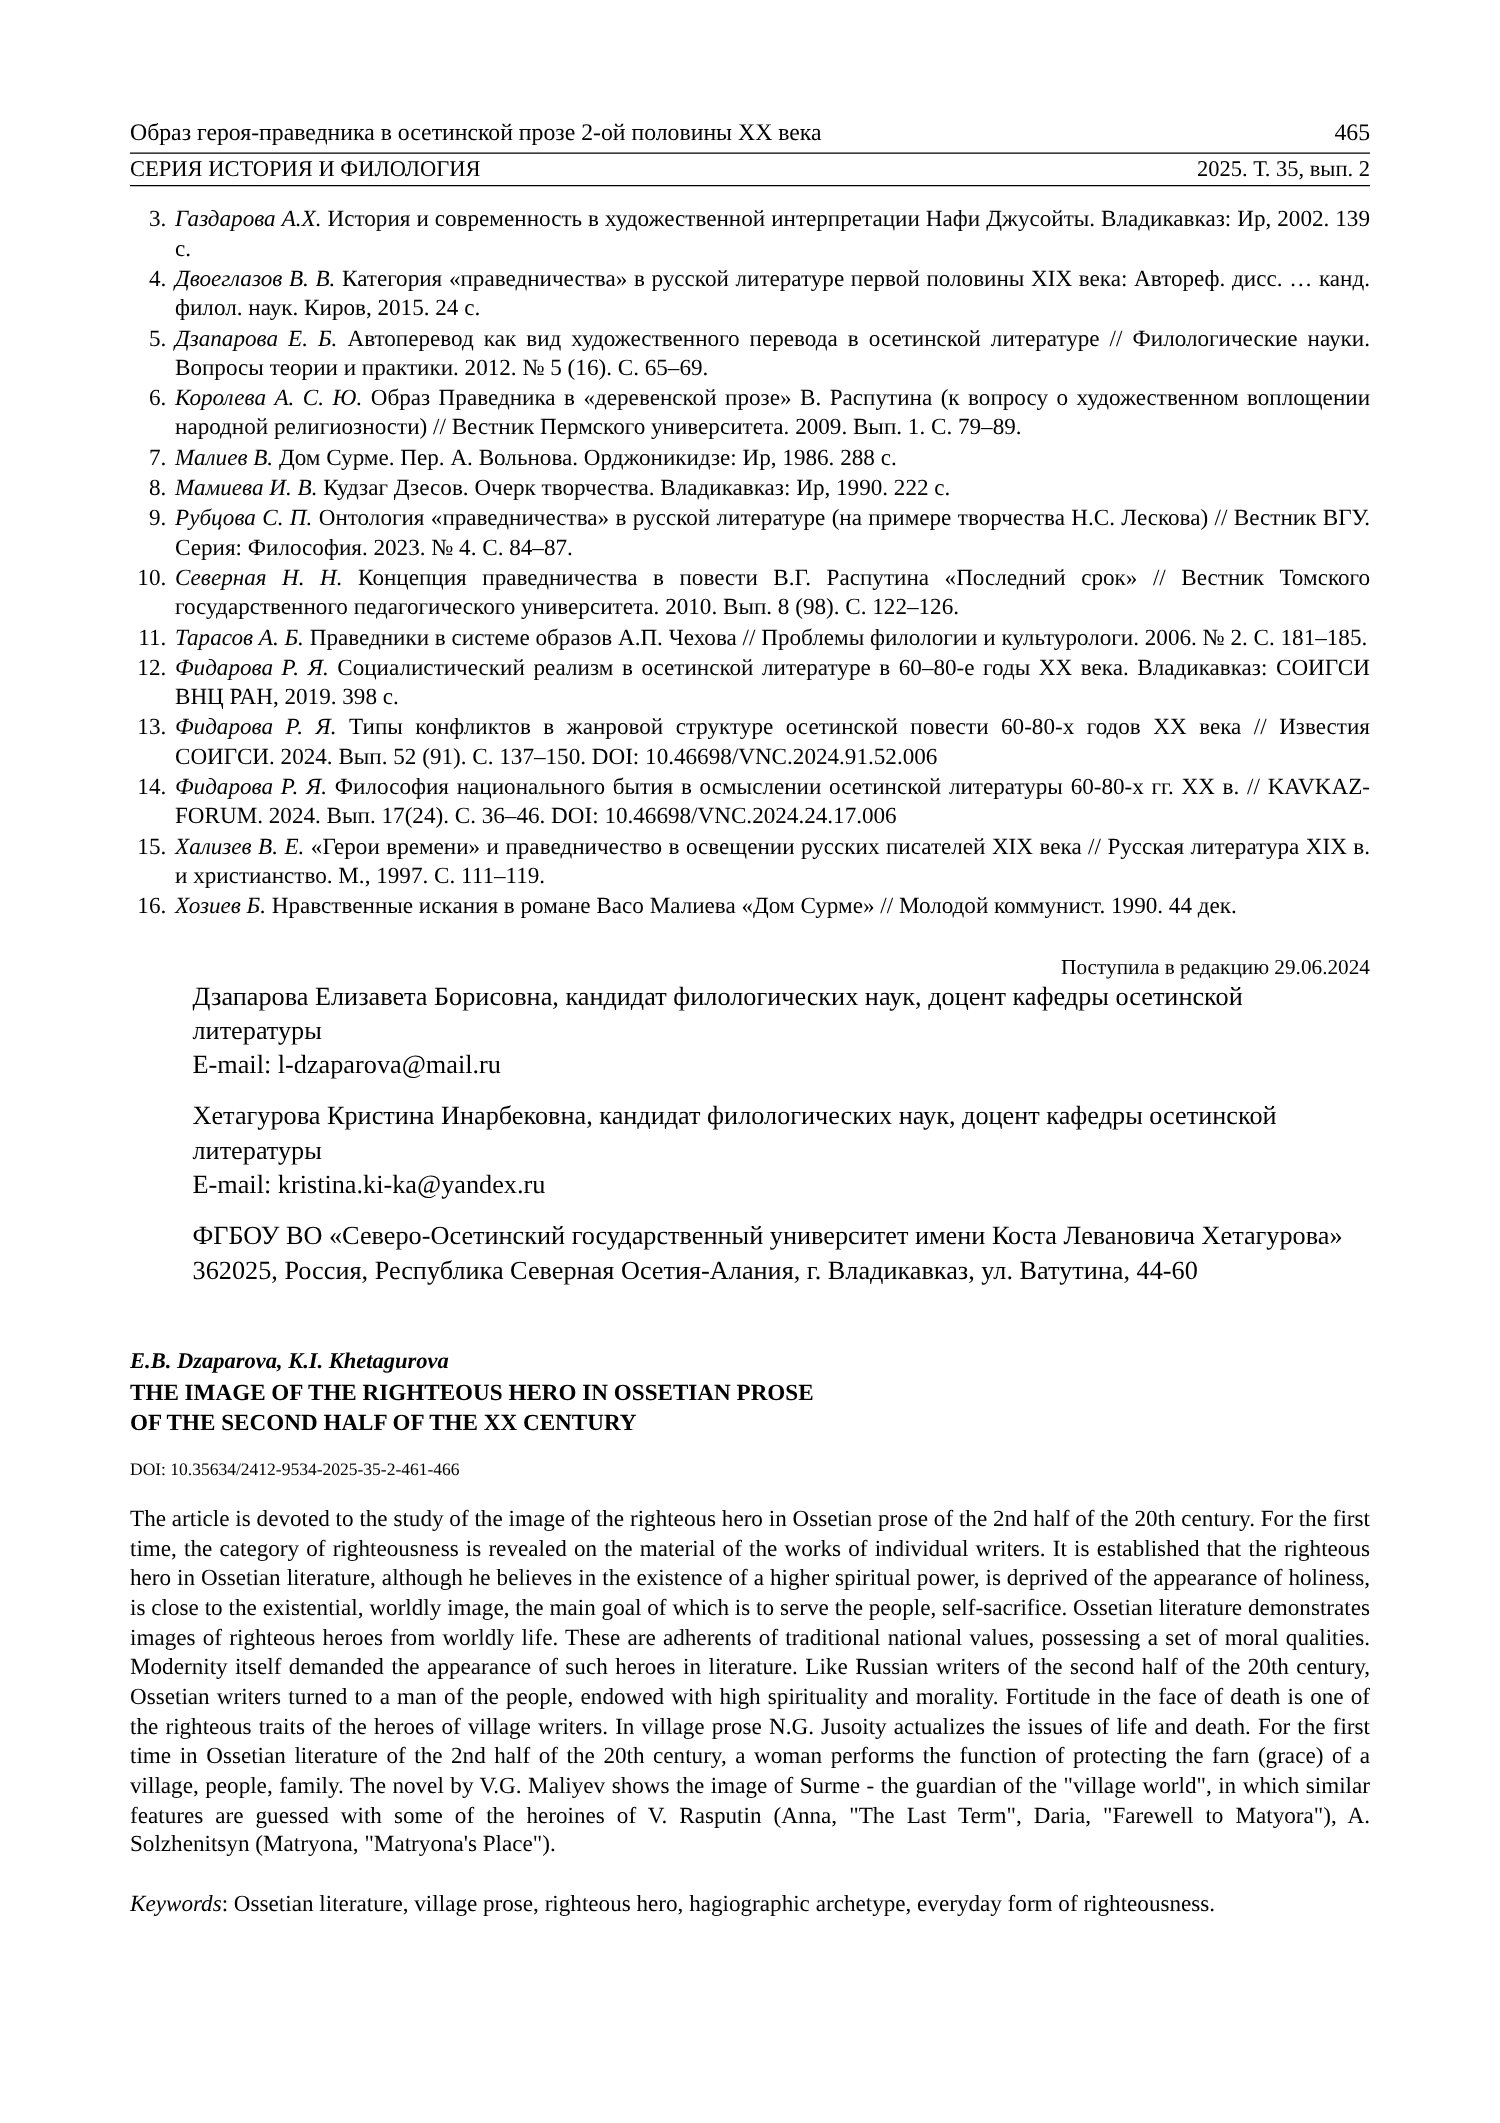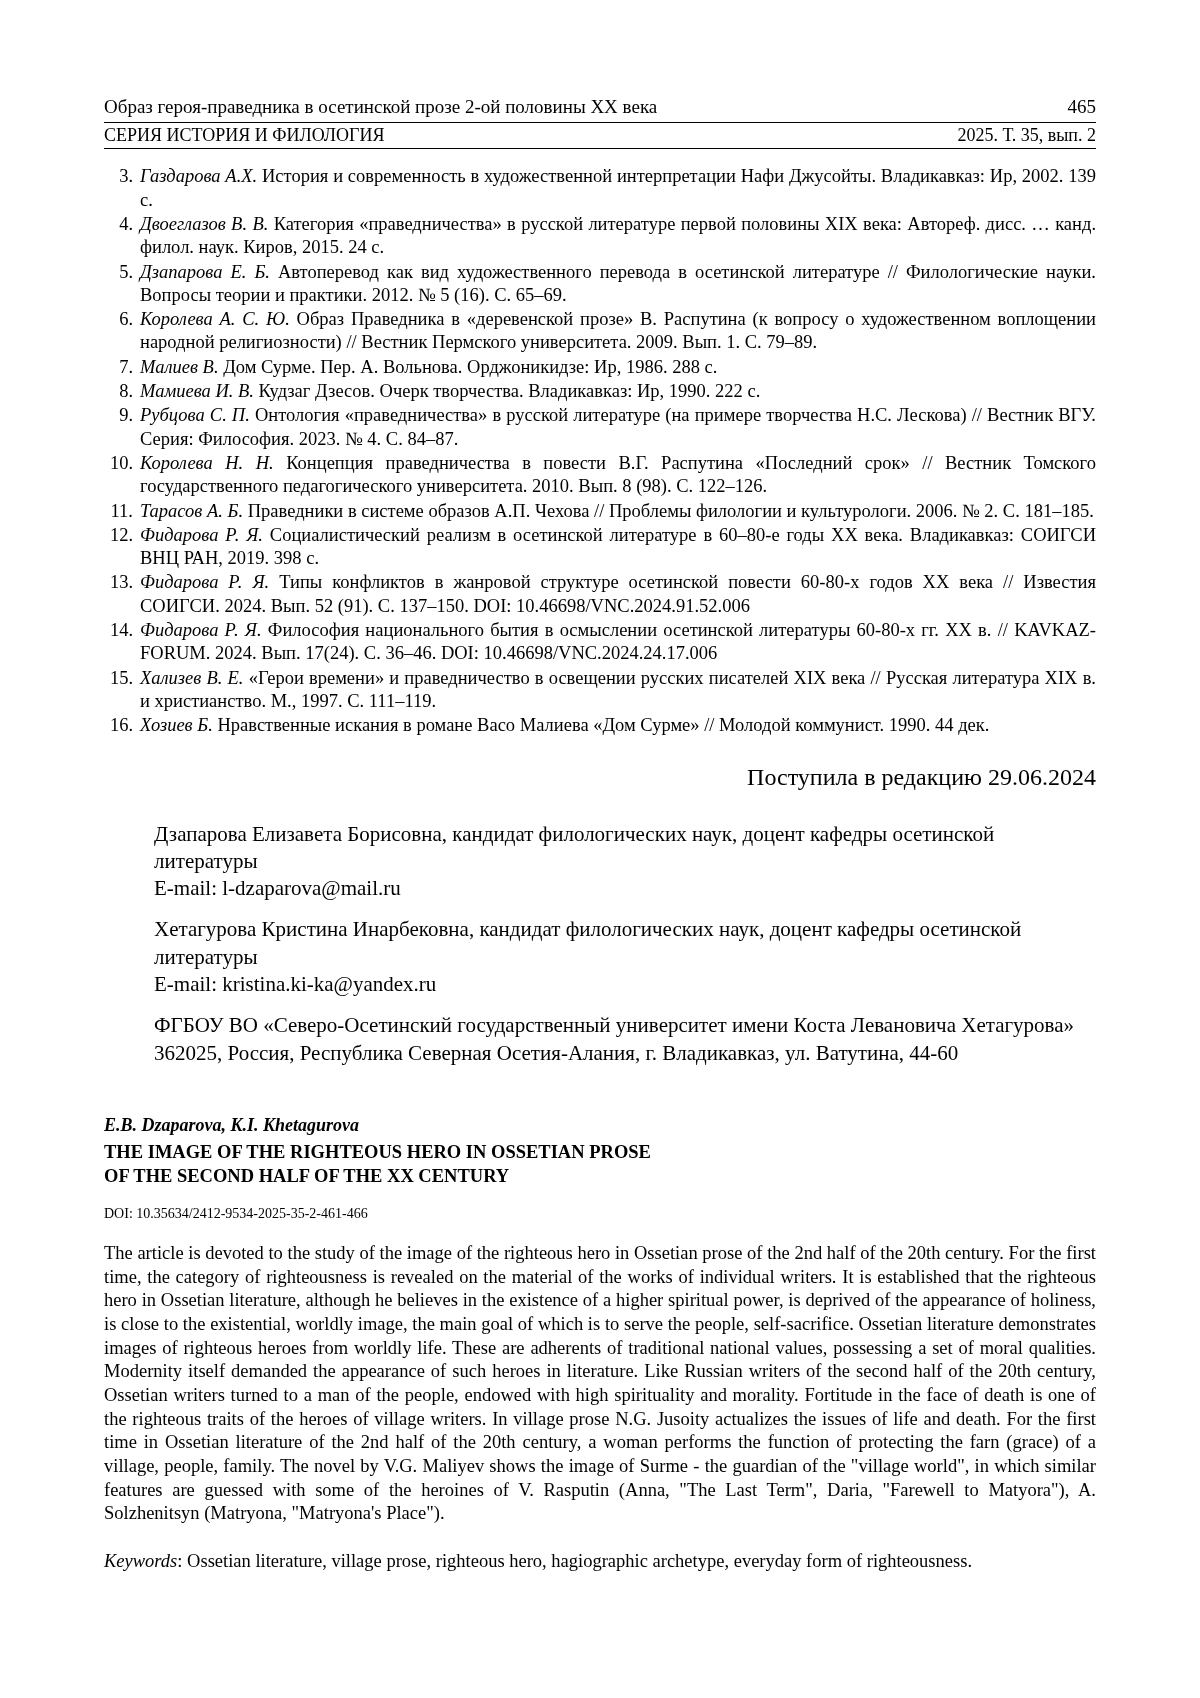--- a/index.html
+++ b/index.html
@@ -75,23 +75,22 @@
     text-align: justify;
     text-justify: inter-word;
     hyphens: manual;
   }
   .ref-text i {
     font-style: italic;
   }
   
   .received {
     text-align: right;
-    font-size: 24px;
+    font-size: 17px;
     margin-top: 26px;
-    margin-bottom: 30px;
   }
   
   .authors {
     font-size: 21px;
     line-height: 1.3;
     padding-left: 50px;
   }
   .authors p {
     margin: 0 0 14px 0;
   }
@@ -173,21 +172,21 @@
       <li class="ref-item">
         <span class="ref-num">8.</span>
         <span class="ref-text"><i>Мамиева И. В.</i><span> Кудзаг Дзесов. Очерк творчества. Владикавказ: Ир, 1990. 222 с.</span></span>
       </li>
       <li class="ref-item">
         <span class="ref-num">9.</span>
         <span class="ref-text"><i>Рубцова С. П.</i><span> Онтология «праведничества» в русской литературе (на примере творчества Н.С. Лескова) // Вестник ВГУ. Серия: Философия. 2023. № 4. С. 84–87.</span></span>
       </li>
       <li class="ref-item">
         <span class="ref-num">10.</span>
-        <span class="ref-text"><i>Королева Н. Н.</i><span> Концепция праведничества в повести В.Г. Распутина «Последний срок» // Вестник Томского государственного педагогического университета. 2010. Вып. 8 (98). С. 122–126.</span></span>
+        <span class="ref-text"><i>Северная Н. Н.</i><span> Концепция праведничества в повести В.Г. Распутина «Последний срок» // Вестник Томского государственного педагогического университета. 2010. Вып. 8 (98). С. 122–126.</span></span>
       </li>
       <li class="ref-item">
         <span class="ref-num">11.</span>
         <span class="ref-text"><i>Тарасов А. Б.</i><span> Праведники в системе образов А.П. Чехова // Проблемы филологии и культурологи. 2006. № 2. С. 181–185.</span></span>
       </li>
       <li class="ref-item">
         <span class="ref-num">12.</span>
         <span class="ref-text"><i>Фидарова Р. Я.</i><span> Социалистический реализм в осетинской литературе в 60–80-е годы XX века. Владикавказ: СОИГСИ ВНЦ РАН, 2019. 398 с.</span></span>
       </li>
       <li class="ref-item">

